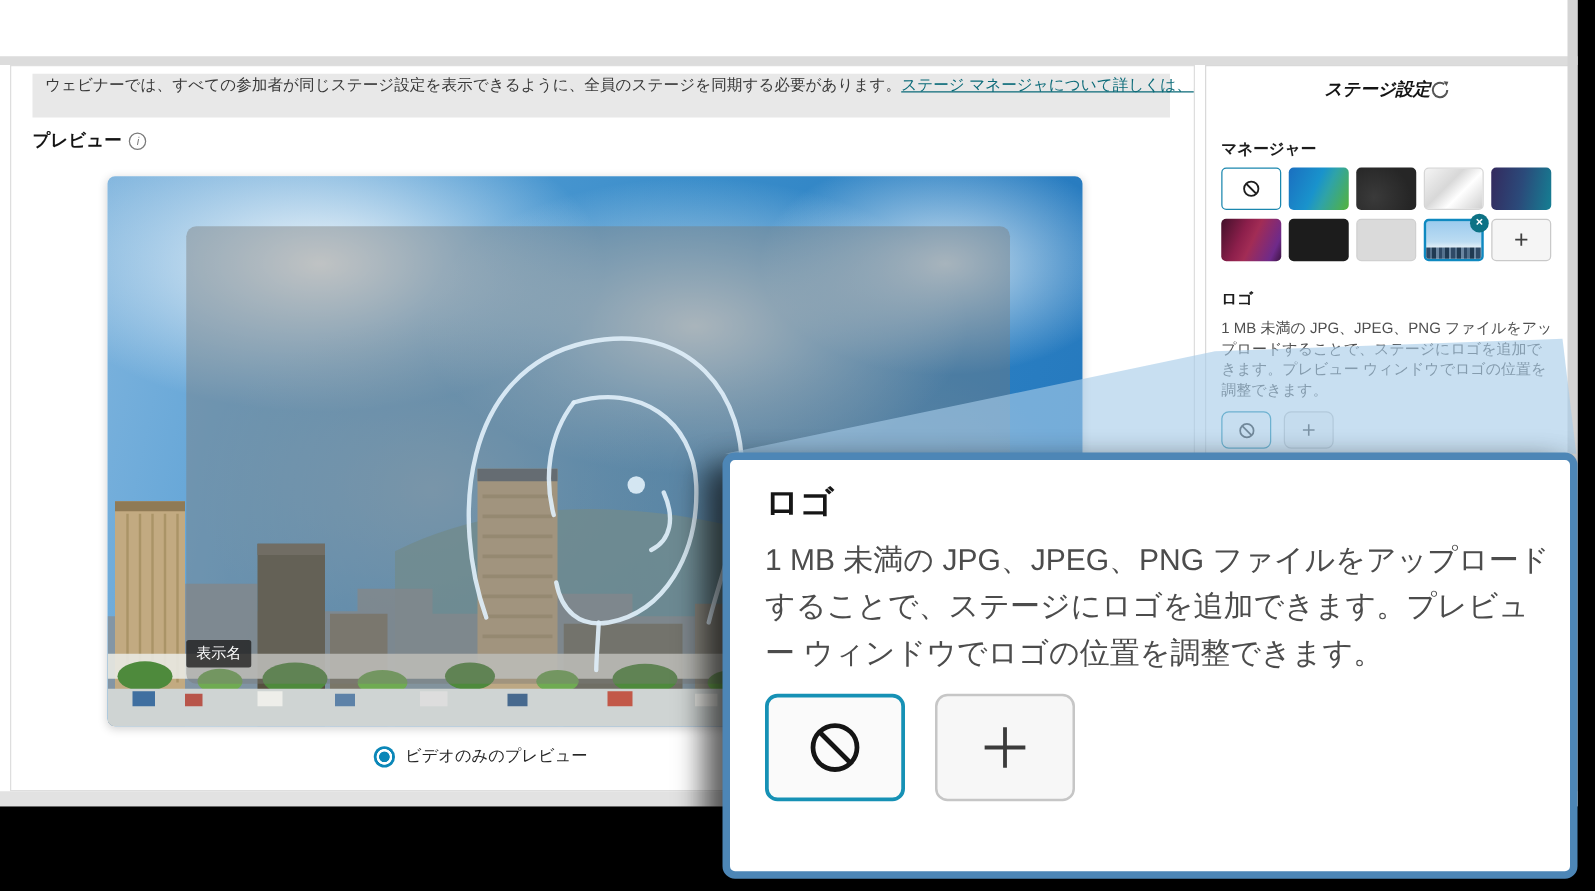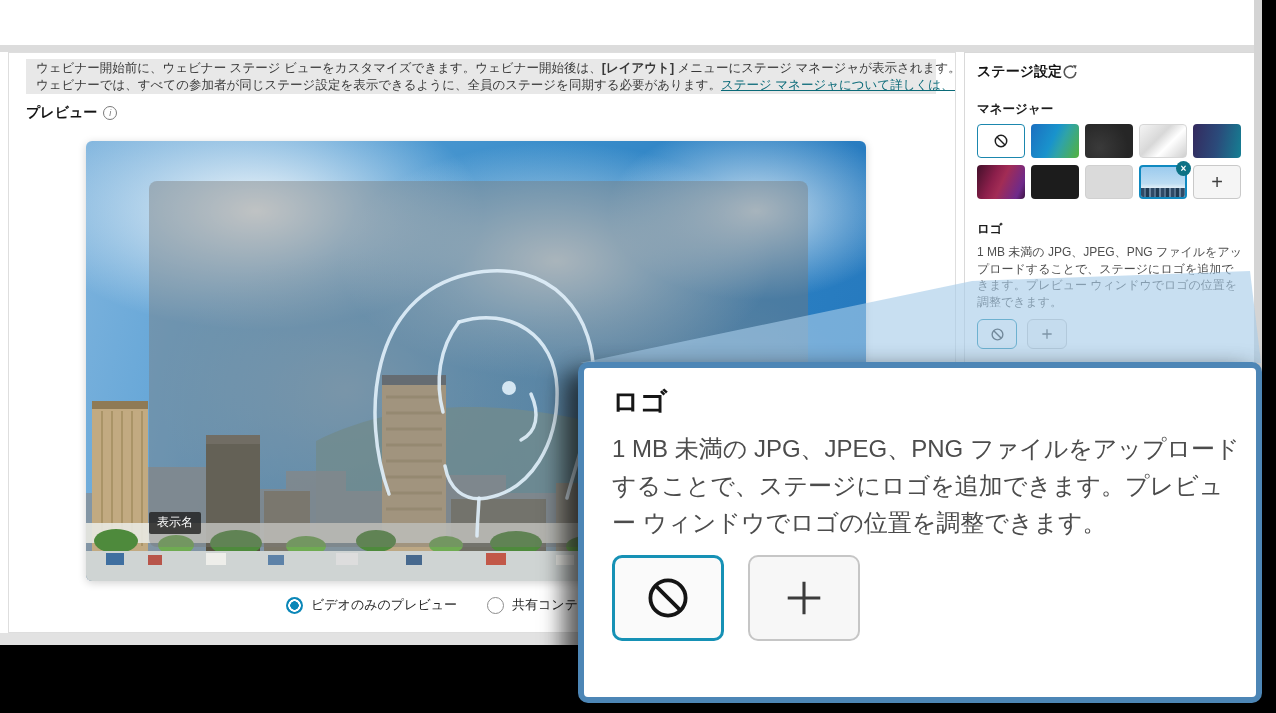--- a/index.html
+++ b/index.html
@@ -44,30 +44,30 @@
     background:radial-gradient(ellipse at center, rgba(240,246,250,.8), rgba(240,246,250,0) 70%); }
   .c5 { left:360px; top:140px; width:430px; height:270px;
     background:radial-gradient(ellipse at center, rgba(135,167,192,.45), rgba(135,167,192,0) 70%); }
   .skyline { position:absolute; left:0; bottom:0; width:780px; height:210px; }
   .video-overlay { position:absolute; left:63px; top:40px; width:659px; height:366px;
     background:rgba(122,122,118,.42); border-radius:8px; }
   .face { position:absolute; left:265px; top:95px; width:250px; height:310px; }
   .name-badge { position:absolute; left:63px; top:371px; background:rgba(28,28,28,.78); color:#fff;
     font-size:12px; padding:2px 8px 3px; border-radius:2px; }
 
-  .radio-row { position:absolute; left:277px; top:543px; display:flex; gap:30px; align-items:center; }
+  .radio-row { position:absolute; left:277px; top:543px; display:flex; gap:30px; align-items:center;flex-direction:column; }
   .radio-row label { display:flex; align-items:center; gap:8px; font-size:13px; color:#262626; cursor:pointer; }
   .rdo { width:17px; height:17px; border-radius:50%; flex:0 0 auto; }
   .rdo.on { background:radial-gradient(circle,#0b87b8 0 4px,#fff 4.5px 6px,#0b87b8 6.5px); }
   .rdo.off { border:1.5px solid #8d8d8d; background:#fff; }
 
   
   .settings { position:absolute; left:964px; top:52px; width:292px; height:581px; background:#fff;
     border:1px solid #d9d9d9; padding:10px 12px; overflow:hidden; }
-  .sp-titlerow { display:flex; justify-content:flex-start; align-items:center; margin-bottom:20px; }
+  .sp-titlerow { display:flex; justify-content:center; align-items:center; margin-bottom:30px;font-style:italic; }
   .sp-title { font-size:14px; font-weight:bold; color:#141414; }
   .refresh { width:16px; height:16px; cursor:pointer; }
   .sp-sub { font-size:12.5px; font-weight:bold; color:#1c1c1c; margin-bottom:6px; }
   .sp-desc { font-size:12px; line-height:16.5px; color:#4f4f4f; margin-bottom:9px; }
   .thumbs { display:grid; grid-template-columns:repeat(5,48px); gap:7px 6px; margin-bottom:22px; }
   .thumb { width:48px; height:34px; border-radius:4px; position:relative; cursor:pointer; }
   .t-none { background:#fff; border:1.5px solid #1b87ae; display:flex; align-items:center; justify-content:center; color:#1e1e1e; }
   .t-bluegreen { background:linear-gradient(115deg,#1b6fc0 0%,#1993cc 45%,#2fa3a8 62%,#54b23c 100%); }
   .t-dark { background:radial-gradient(circle at 30% 70%, #3a3a3a, #262626 70%); }
   .t-silver { background:linear-gradient(135deg,#f4f4f4,#d8d8d8 40%,#ffffff 62%,#cfcfcf); border:1px solid #d6d6d6; }
@@ -103,21 +103,20 @@
 </style>
 </head>
 <body>
 
 <div class="app">
 
   <div class="hdr-strip"></div>
 
   <div class="content">
     <div class="banner">
-      <div><span>ウェビナー開始前に、ウェビナー ステージ ビューをカスタマイズできます。ウェビナー開始後は、</span><b>[レイアウト]</b><span> メニューにステージ マネージャが表示されます。</span></div>
       <div><span>ウェビナーでは、すべての参加者が同じステージ設定を表示できるように、全員のステージを同期する必要があります。</span><a class="link">ステージ マネージャについて詳しくは、こちらをご覧ください。</a></div>
     </div>
 
     <div class="pv-head">
       <span class="pv-label">プレビュー</span>
       <span class="info-icon">i</span>
     </div>
 
     <div class="preview">
       <div class="cloud c1"></div>

